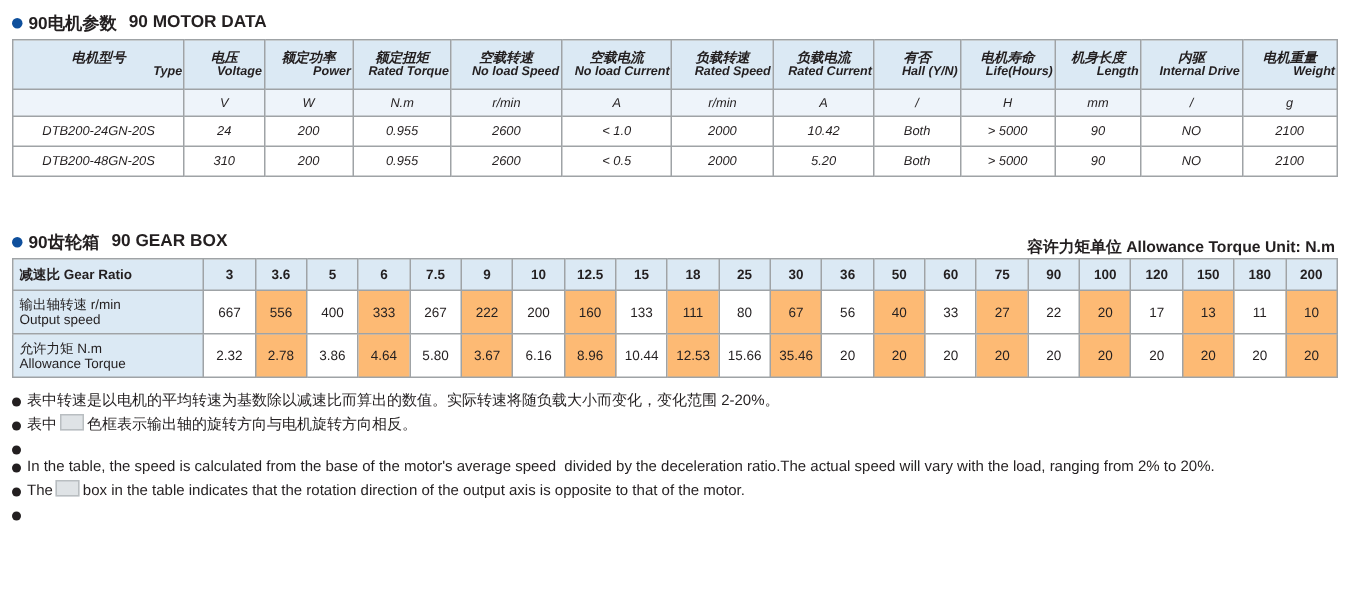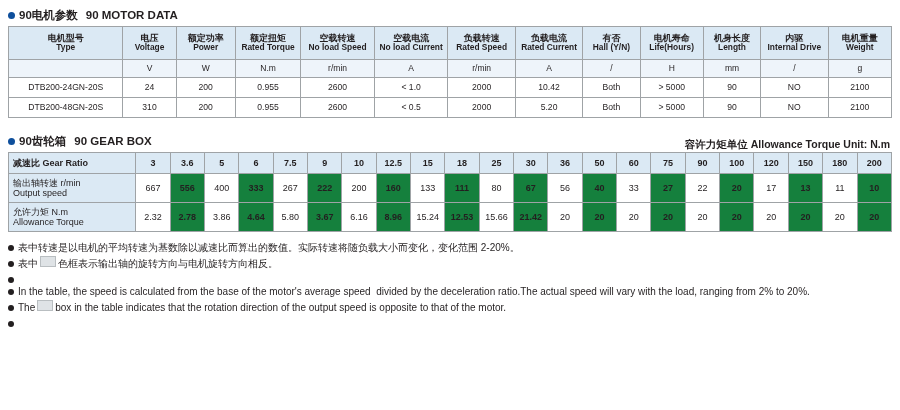--- a/index.html
+++ b/index.html
@@ -66,29 +66,29 @@
     border: 1px solid #9fa3a6;
     text-align: center;
     vertical-align: middle;
     padding: 1px 1px;
     font-weight: normal;
     color: #231f20;
     line-height: 1.15;
   }
 
   
-  #motor-table { margin-bottom: 4px; }
+  #motor-table { margin-bottom: 4px; font-style: italic; }
   #motor-table .hdr td {
     background: #dbe9f4;
     font-weight: bold;
     height: 30px;
     font-size: 9px;
   }
   #motor-table .hdr td .cn { display: block; font-size: 9px; }
-  #motor-table .hdr td .en { display: block; font-size: 8.4px; }
+  #motor-table .hdr td .en { display: block; font-size: 8.4px; text-align: right; }
   #motor-table .unitrow td {
     background: #eef4fa;
     height: 15px;
     font-size: 8.5px;
   }
   #motor-table .datarow td {
     height: 17px;
     font-size: 8.6px;
   }
   #motor-table .first-col { text-align: center; }
@@ -103,21 +103,21 @@
     padding-left: 4px;
     font-size: 9px;
     width: 126px;
   }
   #gear-table .rowlabel .l1 { display: block; }
   #gear-table .rowlabel .l2 { display: block; }
   #gear-table .ratio-row td { background: #dbe9f4; font-weight: bold; height: 18px; }
   #gear-table .ratio-row td.rowlabel { background: #dbe9f4; }
   #gear-table .speed-row td { height: 26px; }
   #gear-table .torque-row td { height: 26px; }
-  #gear-table .hl { background: #15803d; font-weight: bold; }
+  #gear-table .hl { background: #fdba74; }
 
   
   .notes { margin-top: 6px; }
   .note {
     display: flex;
     align-items: flex-start;
     font-size: 10px;
     line-height: 15px;
     color: #231f20;
     margin-bottom: 1px;
@@ -263,21 +263,21 @@
         <td>5.20</td>
         <td>Both</td>
         <td>&gt; 5000</td>
         <td>90</td>
         <td>NO</td>
         <td>2100</td>
       </tr>
     </tbody>
   </table>
 
-  <div class="head-row" style="margin-top:16px;text-align:right;">
+  <div class="head-row" style="margin-top:36px;text-align:right;">
     <div class="sec-head">
       <span class="bullet"></span>
       <span class="cn">90齿轮箱</span>
       <span class="en">90 GEAR BOX</span>
     </div>
     <div class="unit-note">容许力矩单位 Allowance Torque Unit: N.m</div>
   </div>
 
   <table id="gear-table">
     <colgroup>
@@ -346,24 +346,24 @@
             <span class="l2">Allowance Torque</span>
           </td>
         <td>2.32</td>
         <td class="hl">2.78</td>
         <td>3.86</td>
         <td class="hl">4.64</td>
         <td>5.80</td>
         <td class="hl">3.67</td>
         <td>6.16</td>
         <td class="hl">8.96</td>
-        <td>15.24</td>
+        <td>10.44</td>
         <td class="hl">12.53</td>
         <td>15.66</td>
-        <td class="hl">21.42</td>
+        <td class="hl">35.46</td>
         <td>20</td>
         <td class="hl">20</td>
         <td>20</td>
         <td class="hl">20</td>
         <td>20</td>
         <td class="hl">20</td>
         <td>20</td>
         <td class="hl">20</td>
         <td>20</td>
         <td class="hl">20</td>
@@ -386,20 +386,20 @@
       <span class="dot"></span>
     </div>
     <div class="note">
       <span class="dot"></span>
       <span class="note-text">In the table, the speed is calculated from the base of the motor's average speed  divided by the deceleration ratio.The actual speed will vary with the load, ranging from 2% to 20%.</span>
     </div>
     <div class="note">
       <span class="dot"></span>
       <span class="note-text">The</span>
       <span class="swatch"></span>
-      <span class="note-text">box in the table indicates that the rotation direction of the output speed is opposite to that of the motor.</span>
+      <span class="note-text">box in the table indicates that the rotation direction of the output axis is opposite to that of the motor.</span>
     </div>
     <div class="note">
       <span class="dot"></span>
     </div>
   </div>
 
 </div>
 
 </body></html>

